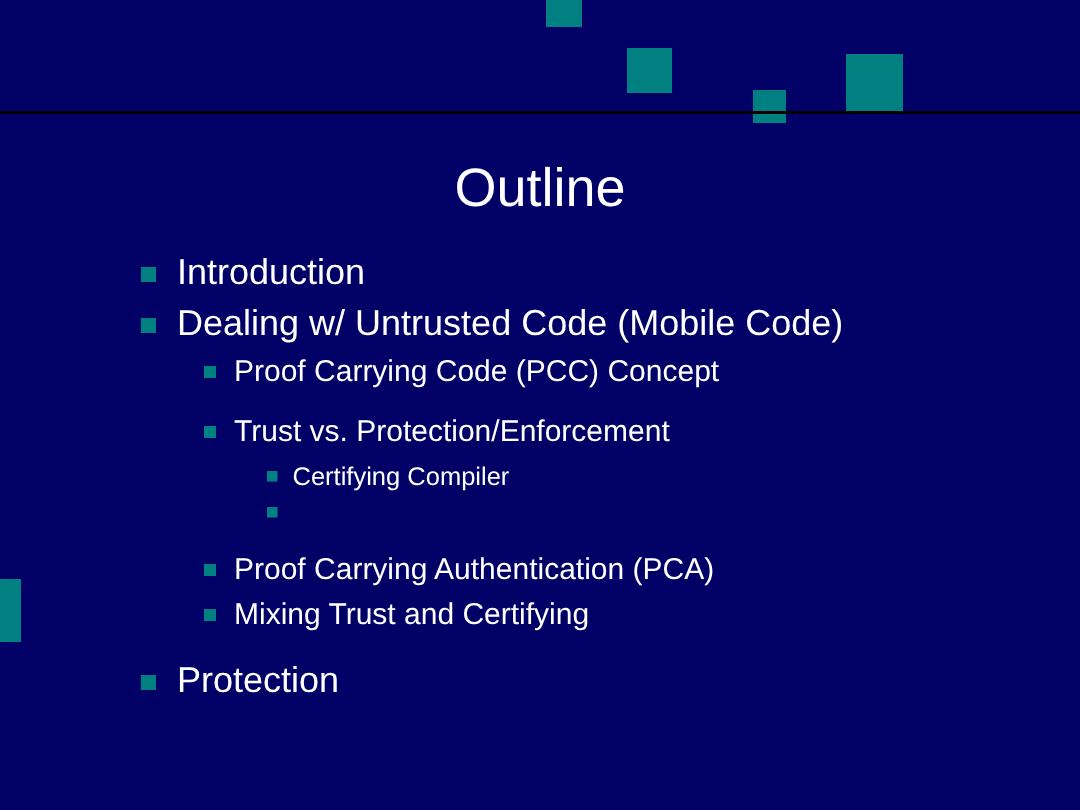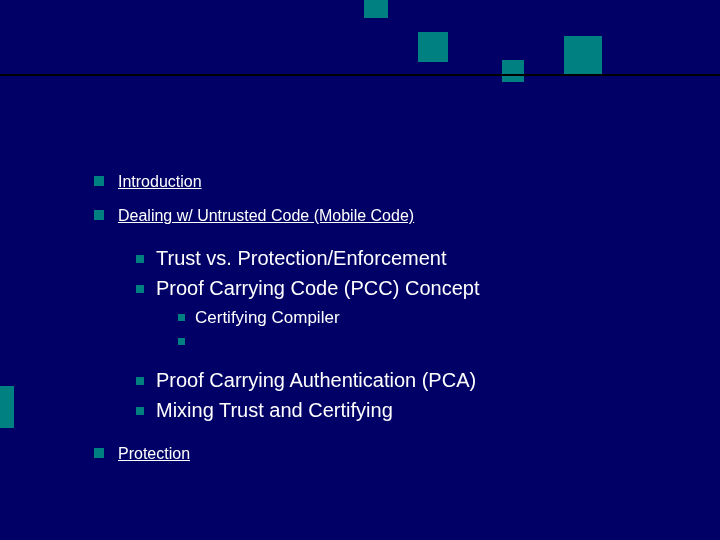--- a/index.html
+++ b/index.html
@@ -44,21 +44,21 @@
     font-size: 36px;
     font-weight: 400;
   }
   .body {
     position: absolute;
     left: 94px;
     top: 166px;
     width: 580px;
     color: #ffffff;
   }
-  .l1 { font-size: 16px; line-height: 32px; margin-bottom: 2px; text-decoration: underline; }
+  .l1 { font-size: 24px; line-height: 32px; margin-bottom: 2px; }
   .l2 { font-size: 20px; line-height: 28px; margin-left: 42px; margin-top: 12px; }
   .l3 { font-size: 17px; line-height: 24px; margin-left: 84px; margin-top: 4px; }
 
   .bullet {
     display: inline-block;
     width: 10px;
     height: 10px;
     background: #008080;
     margin-right: 14px;
     vertical-align: 1px;
@@ -71,36 +71,37 @@
 
 <div class="slide">
 
   <div class="deco d1"></div>
   <div class="deco d2"></div>
   <div class="deco d3"></div>
   <div class="deco d4"></div>
   <div class="deco d5"></div>
   <div class="hr"></div>
 
+  <div class="title">Outline</div>
 
   <div class="body">
 
     <div class="l1">
       <span class="bullet"></span><span>Introduction</span>
     </div>
 
     <div class="l1">
       <span class="bullet"></span><span>Dealing w/ Untrusted Code (Mobile Code)</span>
     </div>
 
+    <div class="l2" style="margin-top:2px">
+      <span class="bullet"></span><span>Proof Carrying Code (PCC) Concept</span>
+    </div>
     <div class="l2">
       <span class="bullet"></span><span>Trust vs. Protection/Enforcement</span>
-    </div>
-    <div class="l2" style="margin-top:2px">
-      <span class="bullet"></span><span>Proof Carrying Code (PCC) Concept</span>
     </div>
 
     <div class="l3">
       <span class="bullet"></span><span>Certifying Compiler</span>
     </div>
     <div class="l3" style="margin-top:0">
       <span class="bullet"></span>
     </div>
 
     <div class="l2">

